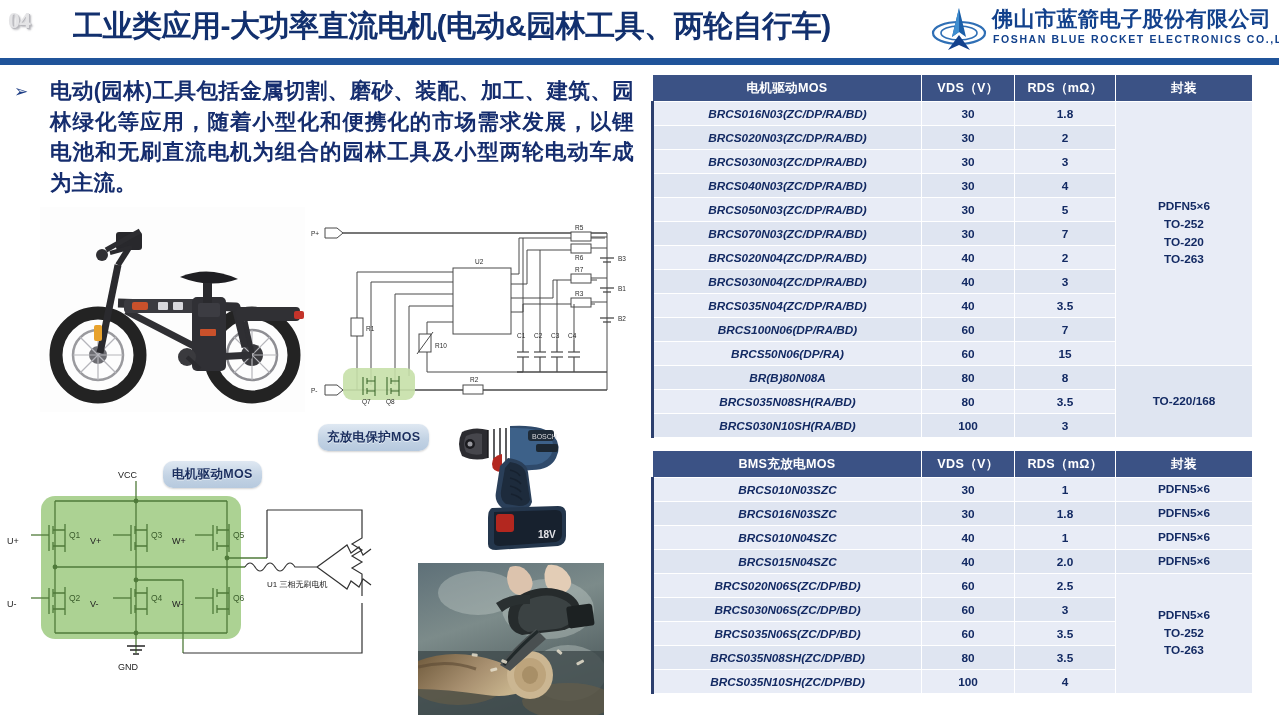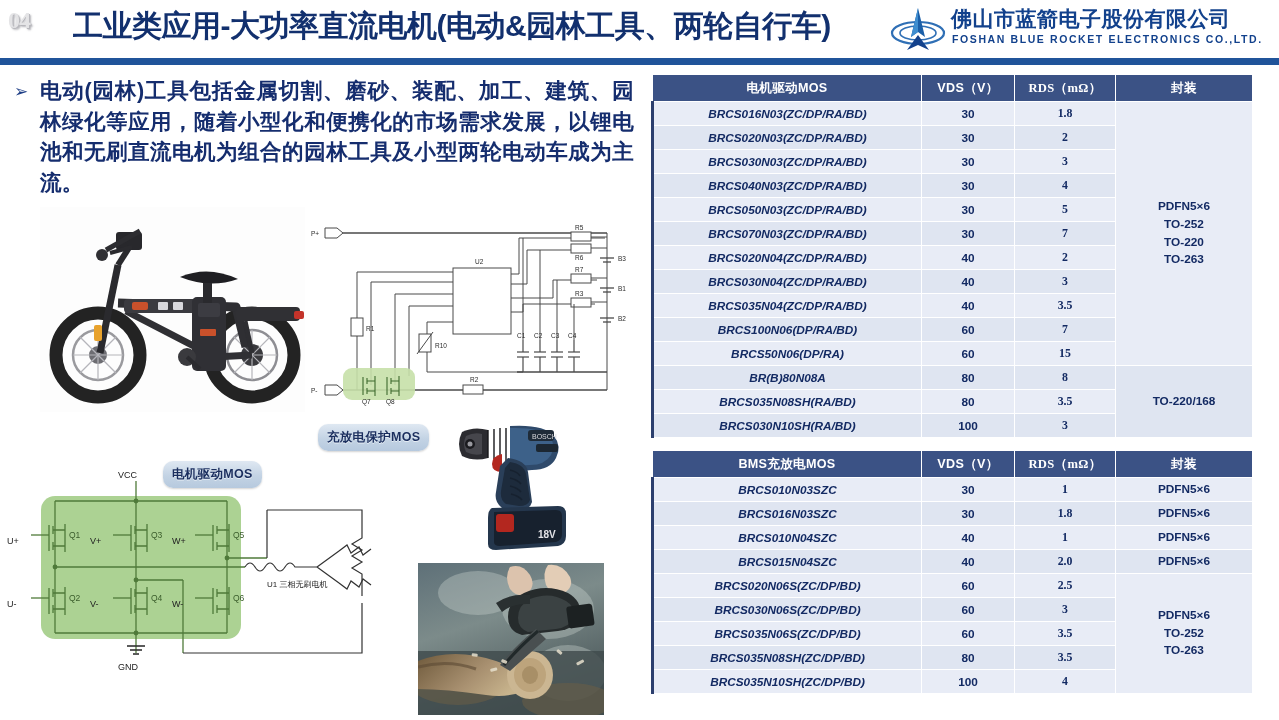--- a/index.html
+++ b/index.html
@@ -22,40 +22,40 @@
   .hdr-title{
     position:absolute;left:57px;top:7px;
     font-size:30px;font-weight:bold;color:#12306e;
     letter-spacing:-0.5px;white-space:nowrap;line-height:1.25;margin-left:16px;
   }
   .hdr-rule{
     position:absolute;left:0;top:58px;width:1279px;height:7px;
     background:#20549a;
   }
   
-  .logo-wrap{position:absolute;left:889px;top:5px;width:340px;height:50px;}
+  .logo-wrap{position:absolute;left:930px;top:5px;width:340px;height:50px;}
   .logo-mark{position:absolute;left:0;top:2px;width:58px;height:46px;}
   .logo-cn{
     position:absolute;left:62px;top:2px;
     font-size:21px;font-weight:bold;color:#12418c;letter-spacing:.5px;
     white-space:nowrap;line-height:1.1;
   }
   .logo-en{
     position:absolute;left:63px;top:28px;
     font-size:10.5px;font-weight:bold;color:#12418c;letter-spacing:1.6px;
     white-space:nowrap;
   }
   
   .bullet-block{position:absolute;left:14px;top:76px;width:620px;}
   .bullet-arrow{
     position:absolute;left:0px;top:7px;width:18px;height:20px;
     color:#1f3f86;font-size:17px;line-height:1;
   }
   .bullet-text{
-    margin-left:26px;
+    margin-left:36px;
     font-size:21.5px;font-weight:bold;color:#152d6e;
     line-height:1.42;letter-spacing:.2px;text-align:justify;
   }
   
   .photo{position:absolute;overflow:hidden;background:#0369a1;}
   
   .ebike{left:40px;top:207px;width:275px;height:205px;}
   .ebike svg{display:block;}
   
   .drill{left:440px;top:408px;width:150px;height:152px;}
@@ -93,21 +93,21 @@
     border-top:1px solid #ffffff;border-bottom:1px solid #ffffff;
     background:#e8ecf6;
   }
   .tbl tr:nth-child(even) td{background:#dfe5f1;}
   .tbl td.pkg{background:#e8ecf6;line-height:1.5;}
   .tbl .lft{border-left:3px solid #2c3f6e;font-style:italic;}
   #table1{left:651px;top:74px;width:596px;}
   #table2{left:651px;top:450px;width:596px;}
   .c-name{width:268px;}
   .c-vds{width:92px;}
-  .c-rds{width:100px;font-family:Liberation Serif, serif;}
+  .c-rds{width:100px;}
   .c-pkg{width:136px;}
 </style>
 </head>
 <body>
 
 <div class="header">
   <div class="hdr-num">04</div>
   <div class="hdr-title">工业类应用-大功率直流电机(电动&amp;园林工具、两轮自行车)</div>
   <div class="hdr-rule"></div>
 

